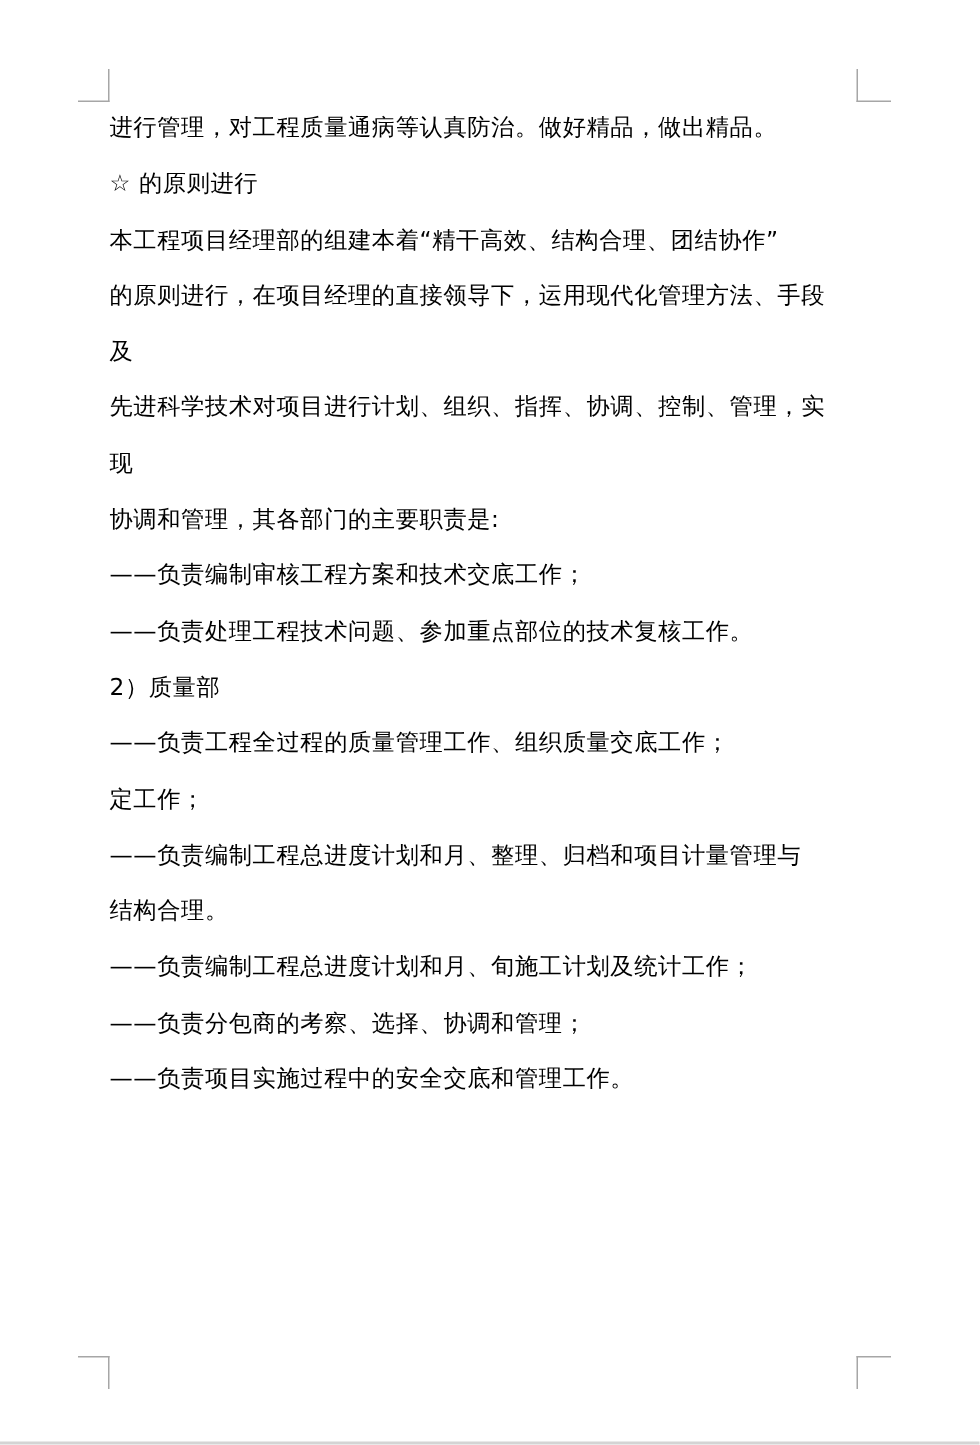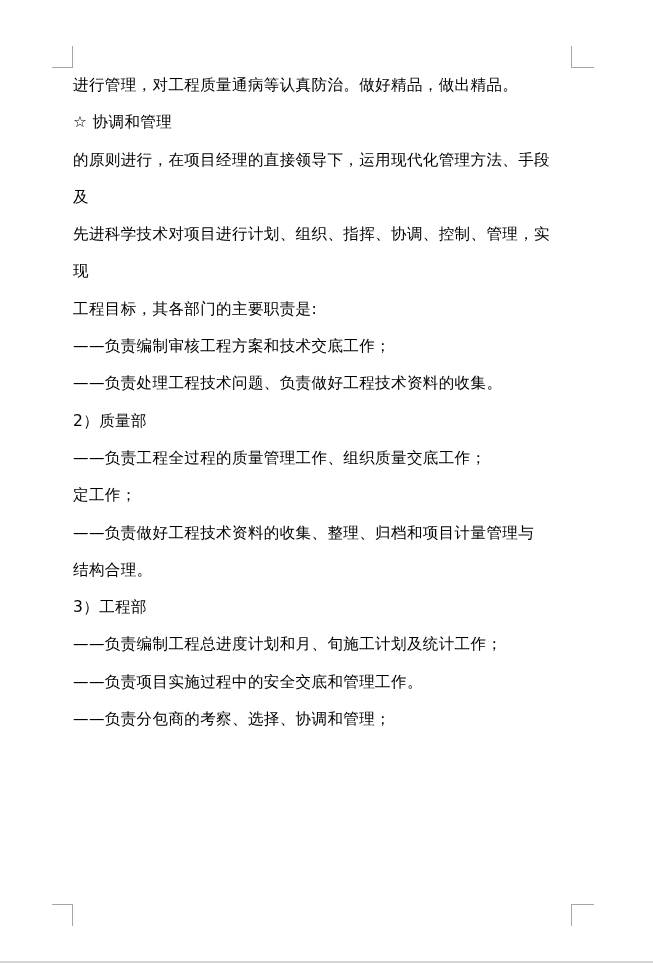--- a/index.html
+++ b/index.html
@@ -24,32 +24,32 @@
 <body>
 
 <div class="page">
   <div class="corner c-tl"></div>
   <div class="corner c-tr"></div>
   <div class="corner c-bl"></div>
   <div class="corner c-br"></div>
 
   <div class="content">
     <div class="line">进行管理，对工程质量通病等认真防治。做好精品，做出精品。</div>
-    <div class="line">☆ 协调和管理</div>
+    <div class="line">☆ 的原则进行</div>
+    <div class="line">本工程项目经理部的组建本着“精干高效、结构合理、团结协作”</div>
     <div class="line">的原则进行，在项目经理的直接领导下，运用现代化管理方法、手段</div>
     <div class="line">及</div>
     <div class="line">先进科学技术对项目进行计划、组织、指挥、协调、控制、管理，实</div>
     <div class="line">现</div>
-    <div class="line">工程目标，其各部门的主要职责是:</div>
+    <div class="line">协调和管理，其各部门的主要职责是:</div>
     <div class="line">——负责编制审核工程方案和技术交底工作；</div>
-    <div class="line">——负责处理工程技术问题、负责做好工程技术资料的收集。</div>
+    <div class="line">——负责处理工程技术问题、参加重点部位的技术复核工作。</div>
     <div class="line">2）质量部</div>
     <div class="line">——负责工程全过程的质量管理工作、组织质量交底工作；</div>
     <div class="line">定工作；</div>
-    <div class="line">——负责做好工程技术资料的收集、整理、归档和项目计量管理与</div>
+    <div class="line">——负责编制工程总进度计划和月、整理、归档和项目计量管理与</div>
     <div class="line">结构合理。</div>
-    <div class="line">3）工程部</div>
     <div class="line">——负责编制工程总进度计划和月、旬施工计划及统计工作；</div>
+    <div class="line">——负责分包商的考察、选择、协调和管理；</div>
     <div class="line">——负责项目实施过程中的安全交底和管理工作。</div>
-    <div class="line">——负责分包商的考察、选择、协调和管理；</div>
   </div>
 </div>
 <div class="bottom-edge"></div>
 
 </body></html>

